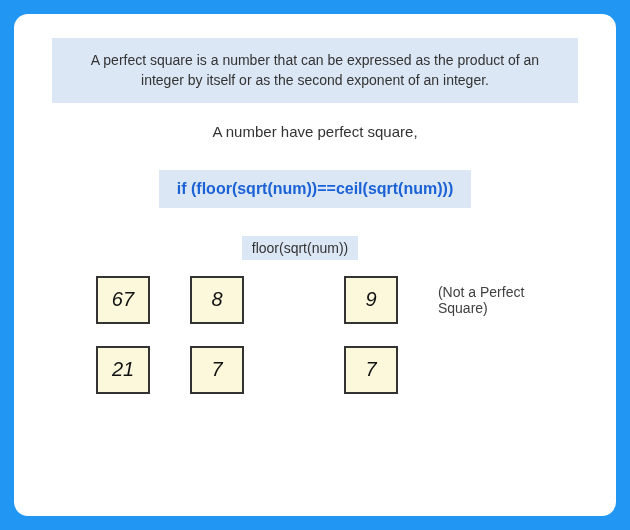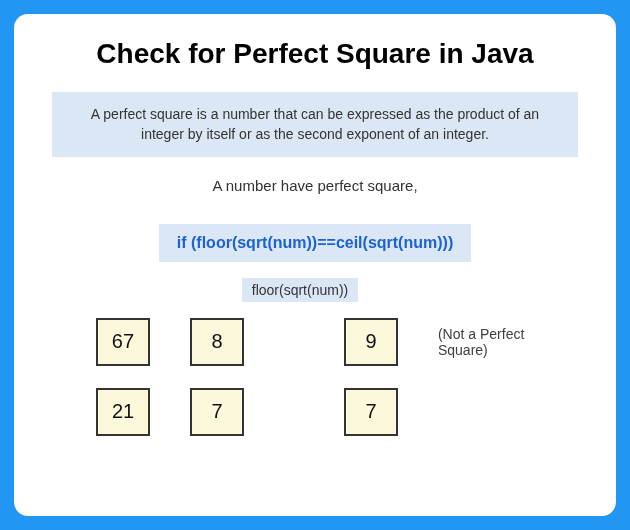--- a/index.html
+++ b/index.html
@@ -45,21 +45,21 @@
       font-size: 15px;
       color: #333;
       margin-bottom: 30px;
     }
     .condition {
       background: #dce7f5;
       color: #1a62d6;
       font-weight: 700;
       font-size: 16px;
       padding: 10px 18px;
-      margin-bottom: 16px;
+      margin-bottom: 28px;
     }
     .labels-row {
       display: flex;
       gap: 36px;
       margin-bottom: 16px;
       margin-left: -30px;
       flex-direction: column;
     }
     .col-label {
       background: #dce7f5;
@@ -78,34 +78,34 @@
     .num-box {
       background: #fbf8dc;
       border: 2px solid #333;
       width: 54px;
       height: 48px;
       display: flex;
       align-items: center;
       justify-content: center;
       font-size: 20px;
       color: #111;
+      font-style: italic;
     }
     .spacer {
       width: 20px;
     }
     .result-text {
       font-size: 14px;
       color: #404040;
     }
   </style>
 </head>
 <body>
 
 <div class="card">
-  <h1 class="title">Check for Perfect Square in Java</h1>
 
   <div class="definition">A perfect square is a number that can be expressed as the product of an integer by itself or as the second exponent of an integer.</div>
 
   <div class="subheading">A number have perfect square,</div>
 
   <div class="condition">if (floor(sqrt(num))==ceil(sqrt(num)))</div>
 
   <div class="labels-row">
     <div class="col-label">floor(sqrt(num))</div>
   </div>

